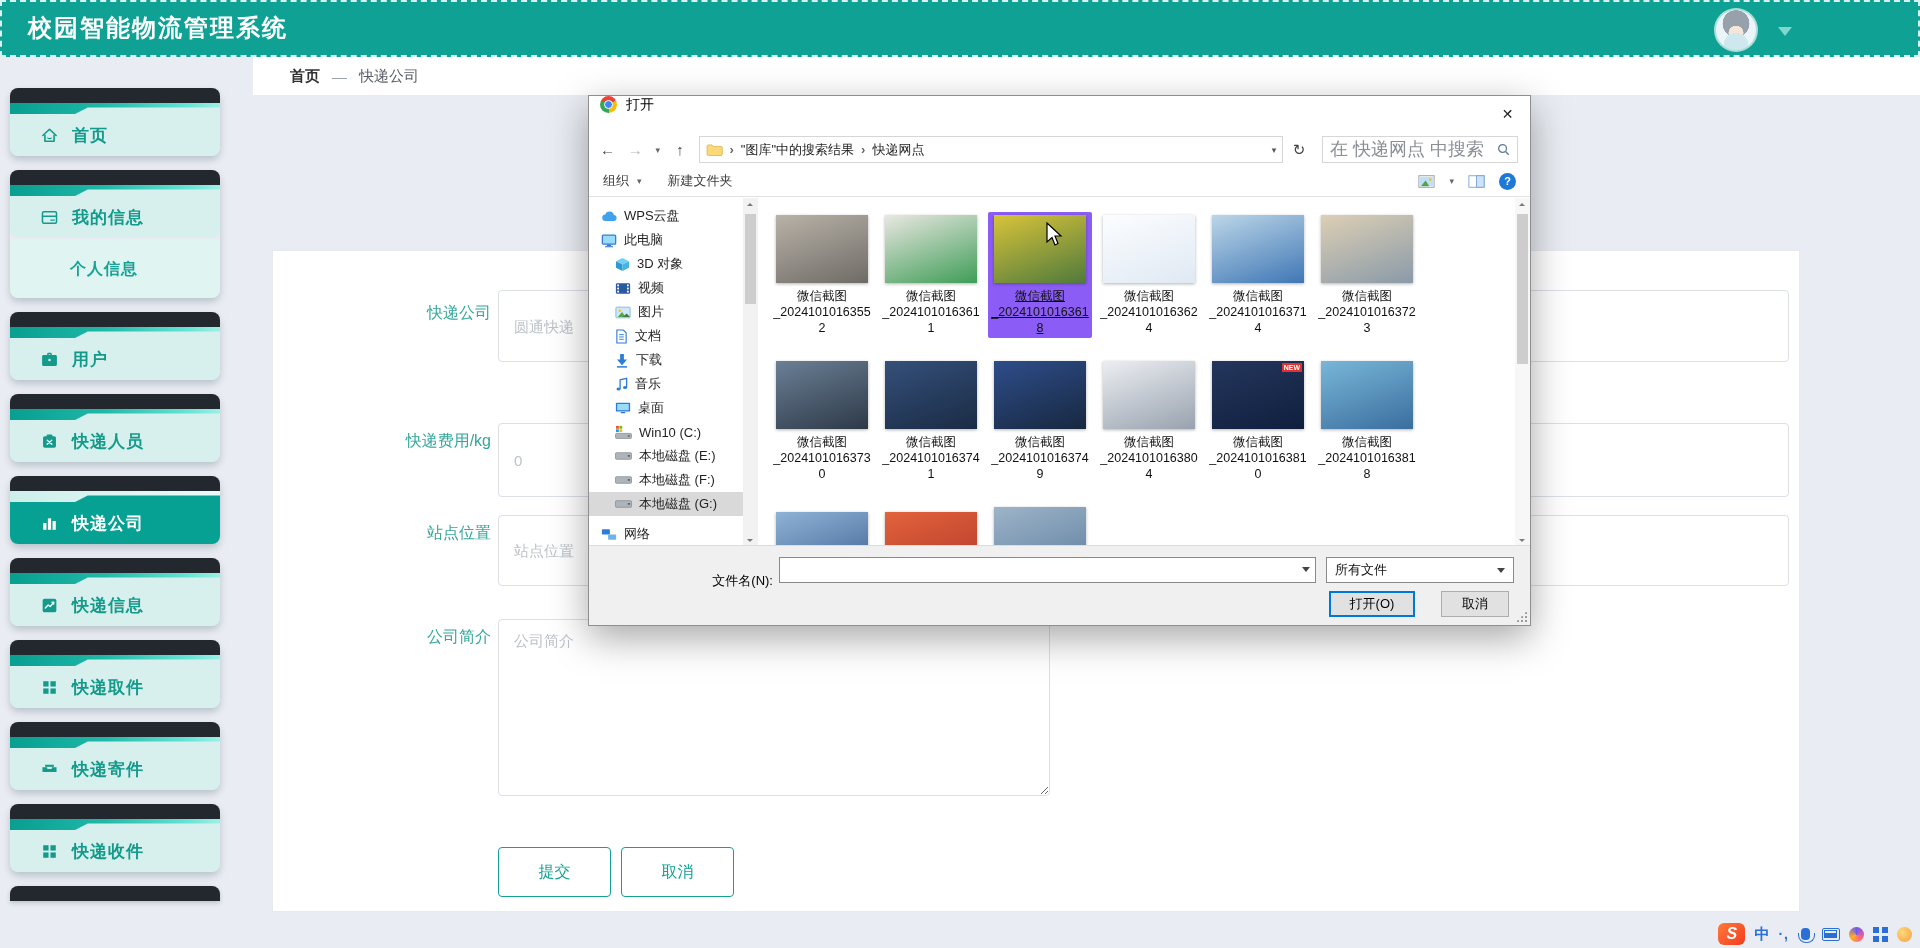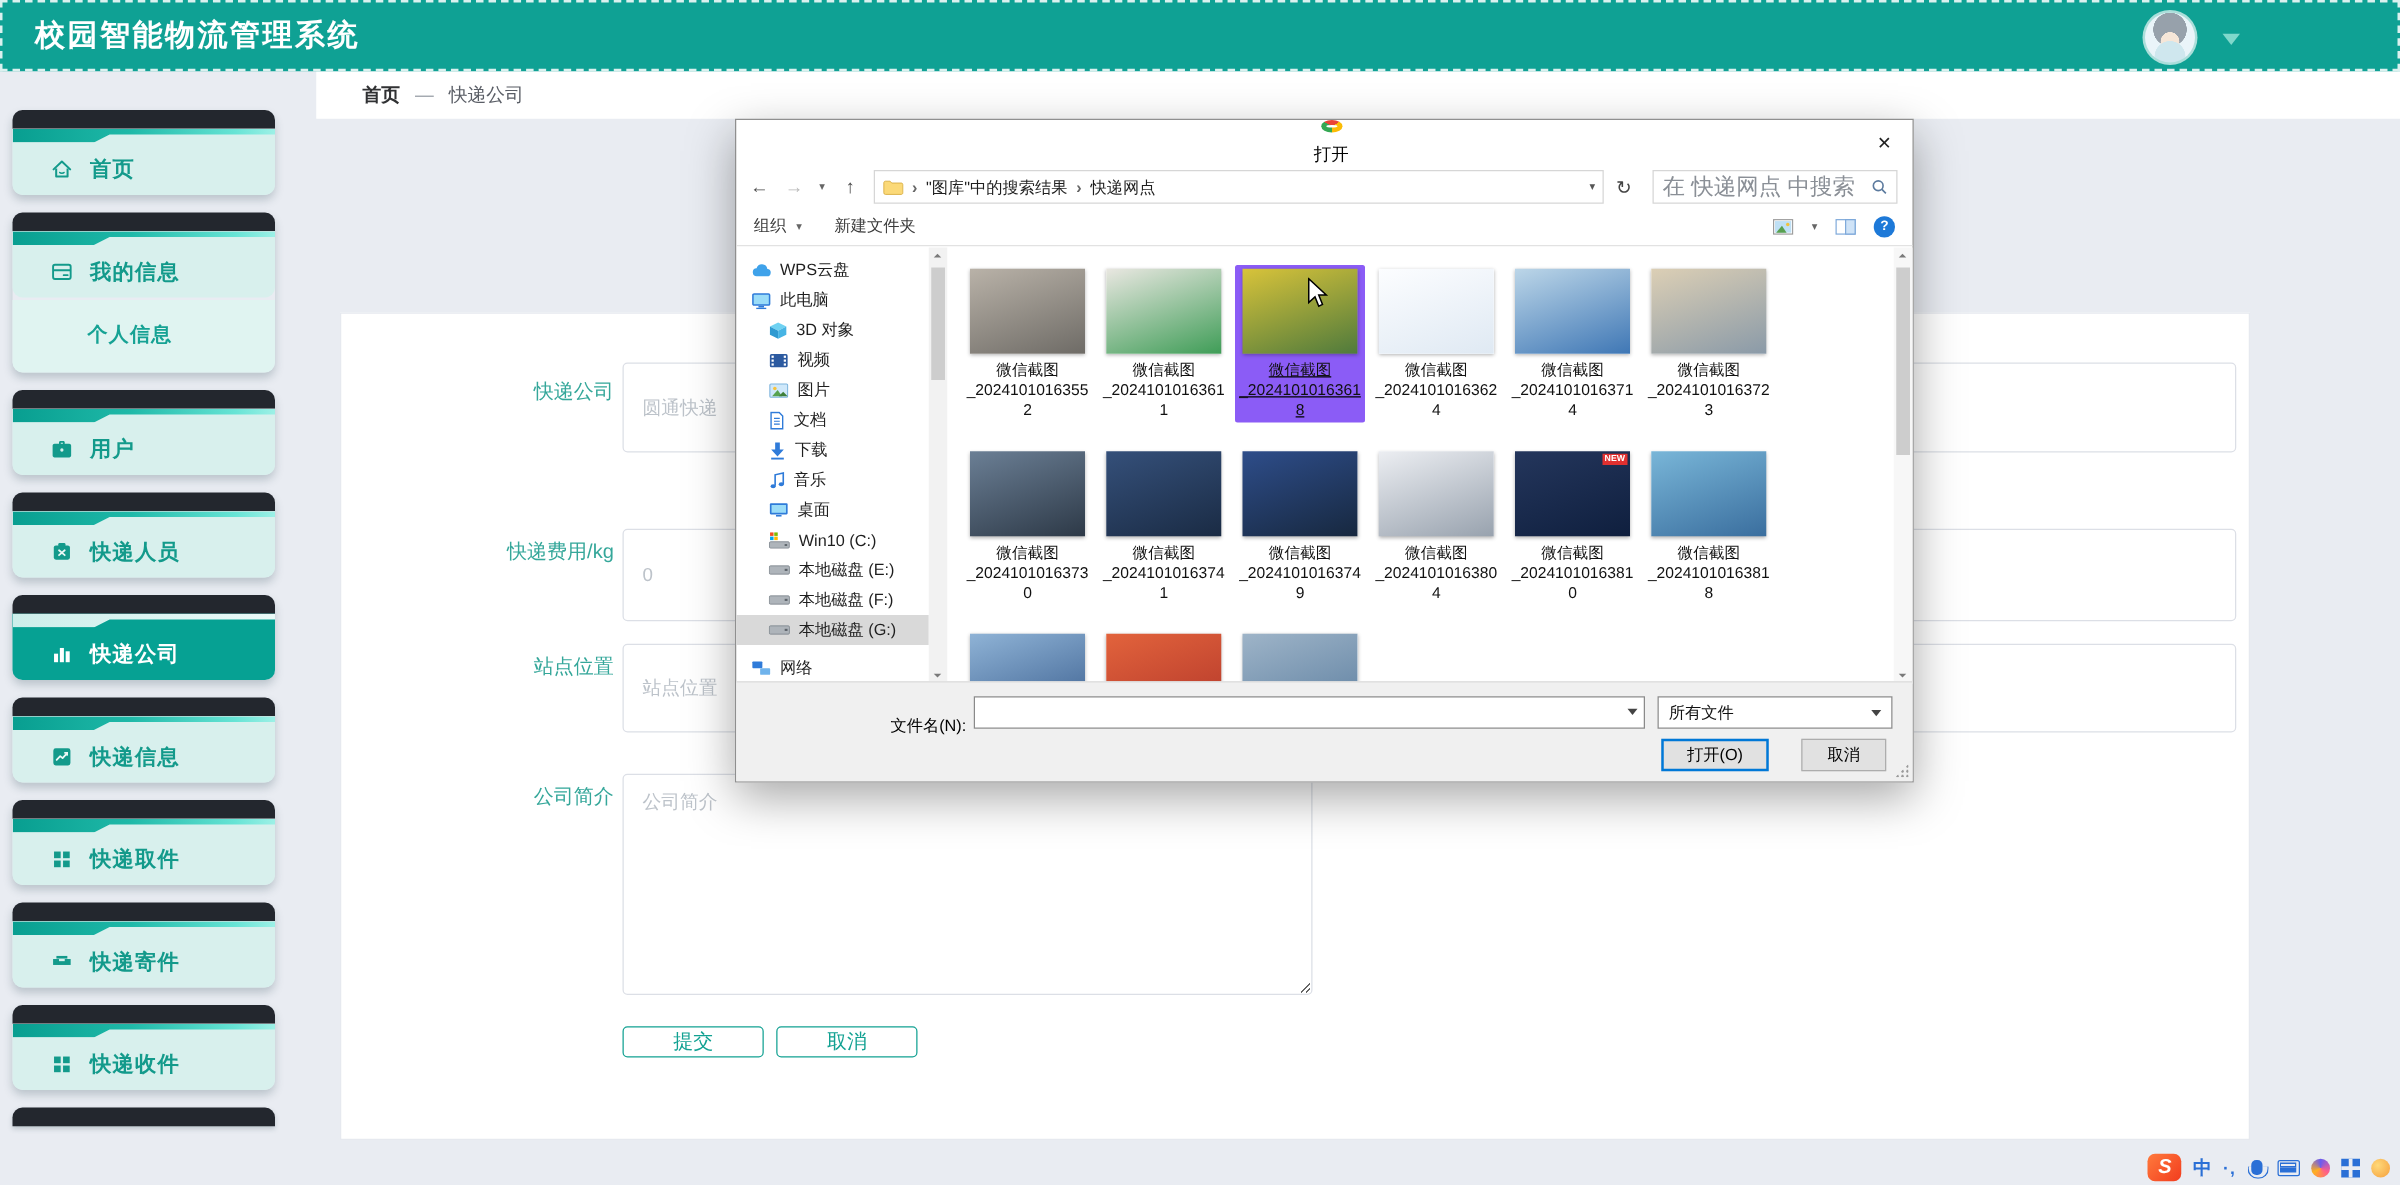--- a/index.html
+++ b/index.html
@@ -44,26 +44,26 @@
   
   .card { position:absolute; left:272px; top:250px; width:1528px; height:662px; background:#fff; border:1px solid #e6e9ef; }
   .f-label { position:absolute; width:218px; text-align:right; color:#35a79a; font-size:16px; }
   .f-input, .f-textarea { position:absolute; border:1px solid #dcdfe6; border-radius:4px; font-size:15px; color:#606266; padding:0 15px; background:#fff; font-family:inherit; }
   .f-input::placeholder, .f-textarea::placeholder { color:#bdc3ca; }
   .f-textarea { padding-top:12px; resize:both; }
   .lbl1 { left:0; top:52px; }  .in1 { left:225px; top:39px;  width:1291px; height:72px; }
   .lbl2 { left:0; top:180px; } .in2 { left:225px; top:172px; width:1291px; height:74px; }
   .lbl3 { left:0; top:272px; } .in3 { left:225px; top:264px; width:1291px; height:71px; }
   .lbl4 { left:0; top:376px; } .in4 { left:225px; top:368px; width:552px;  height:177px; }
-  .f-btn { position:absolute; top:570px; width:113px; height:25px; background:#fff; border:1px solid #12a192; border-radius:4px; color:#12a192; font-size:16px; font-family:Liberation Mono, monospace; cursor:pointer; }
+  .f-btn { position:absolute; top:596px; width:113px; height:50px; background:#fff; border:1px solid #12a192; border-radius:4px; color:#12a192; font-size:16px; font-family:Liberation Mono, monospace; cursor:pointer; }
   .f-submit { left:225px; } .f-cancel { left:348px; }
 
   
   .dialog { position:absolute; left:588px; top:95px; width:943px; height:531px; background:#fff; border:1px solid #8f8f8f; box-shadow:0 12px 36px rgba(0,0,0,.35); z-index:50; }
-  .dlg-title { position:relative; height:37px; display:flex; align-items:center; padding-left:11px; gap:9px; font-size:14px; color:#000;flex-direction:column; }
+  .dlg-title { position:relative; height:37px; display:flex; padding-left:11px; gap:9px; font-size:14px; color:#000; }
   .chrome { width:17px; height:17px; border-radius:50%; background:conic-gradient(from -60deg,#ea4335 0 120deg,#fbbc05 120deg 240deg,#34a853 240deg 360deg); position:relative; }
   .chrome::after { content:""; position:absolute; inset:4px; border-radius:50%; background:#4285f4; border:1.5px solid #fff; }
   .dlg-close { position:absolute; right:0; top:0; width:45px; height:36px; display:flex; align-items:center; justify-content:center; font-size:14px; color:#222; cursor:pointer; }
   .dlg-addr { height:33px; display:flex; align-items:center; padding:0 12px 0 6px; gap:3px; }
   .navglyph { width:25px; text-align:center; font-size:15px; color:#4a4a4a; }
   .navglyph.dis { color:#b8b8b8; }
   .navglyph.small { width:14px; font-size:9px; color:#666; }
   .addrbox { width:588px; height:27px; border:1px solid #d6d6d6; background:#fff; display:flex; align-items:center; gap:7px; padding:0 6px; margin-left:3px; }
   .addr-seg { font-size:13px; color:#1f1f1f; white-space:nowrap; }
   .addr-sep { font-size:13px; color:#666; font-weight:bold; }
@@ -84,21 +84,21 @@
   .nav-item.ind { padding-left:26px; }
   .nav-item.sel { background:#d9d9d9; }
   .nav-item.gap { margin-top:6px; }
   .scrollbar { position:absolute; right:0; top:0; bottom:0; width:15px; background:#f2f2f2; }
   .sb-arrow { position:absolute; left:4px; width:0; height:0; border:3.5px solid transparent; }
   .sb-up { top:5px; border-bottom-color:#7a7a7a; border-top-width:0; }
   .sb-down { bottom:5px; border-top-color:#7a7a7a; border-bottom-width:0; }
   .sb-thumb { position:absolute; left:2px; right:2px; background:#cdcdcd; }
 
   .dlg-files { flex:1; position:relative; padding:14px 20px 0 12px; display:flex; flex-wrap:wrap; align-content:flex-start; column-gap:5px; row-gap:20px; overflow:hidden; background:#fff; }
-  .fitem { width:104px; padding:3px 0 2px; display:flex; flex-direction:column; align-items:center; border-radius:2px; }
+  .fitem { width:104px; padding:3px 0 2px; display:flex; flex-direction:column; align-items:center; border-radius:2px;justify-content:flex-end; }
   .fitem.sel { background:#8b5cf6;text-decoration:underline; }
   .fthumb { width:92px; height:68px; box-shadow:0 1px 3px rgba(0,0,0,.3); position:relative; flex-shrink:0; }
   .fname { margin-top:5px; width:100px; font-size:12.5px; line-height:16px; text-align:center; color:#111; overflow-wrap:break-word; }
   .fbadge { position:absolute; top:2px; right:2px; background:#e03030; color:#fff; font-size:7px; font-weight:bold; padding:1px 2px; }
   .cursor-overlay { position:absolute; left:288px; top:24px; z-index:5; }
 
   .dlg-bottom { position:absolute; left:0; right:0; bottom:0; height:80px; background:#f0f0f0; border-top:1px solid #dcdcdc; }
   .fnlabel { position:absolute; left:80px; top:22px; width:104px; text-align:right; font-size:13px; color:#000; line-height:26px; }
   .fncombo { position:absolute; left:190px; top:11px; width:537px; height:26px; }
   .fncombo input { width:100%; height:100%; border:1px solid #8a8a8a; background:#fff; font-size:13px; padding:0 22px 0 6px; font-family:inherit; outline:none; }

